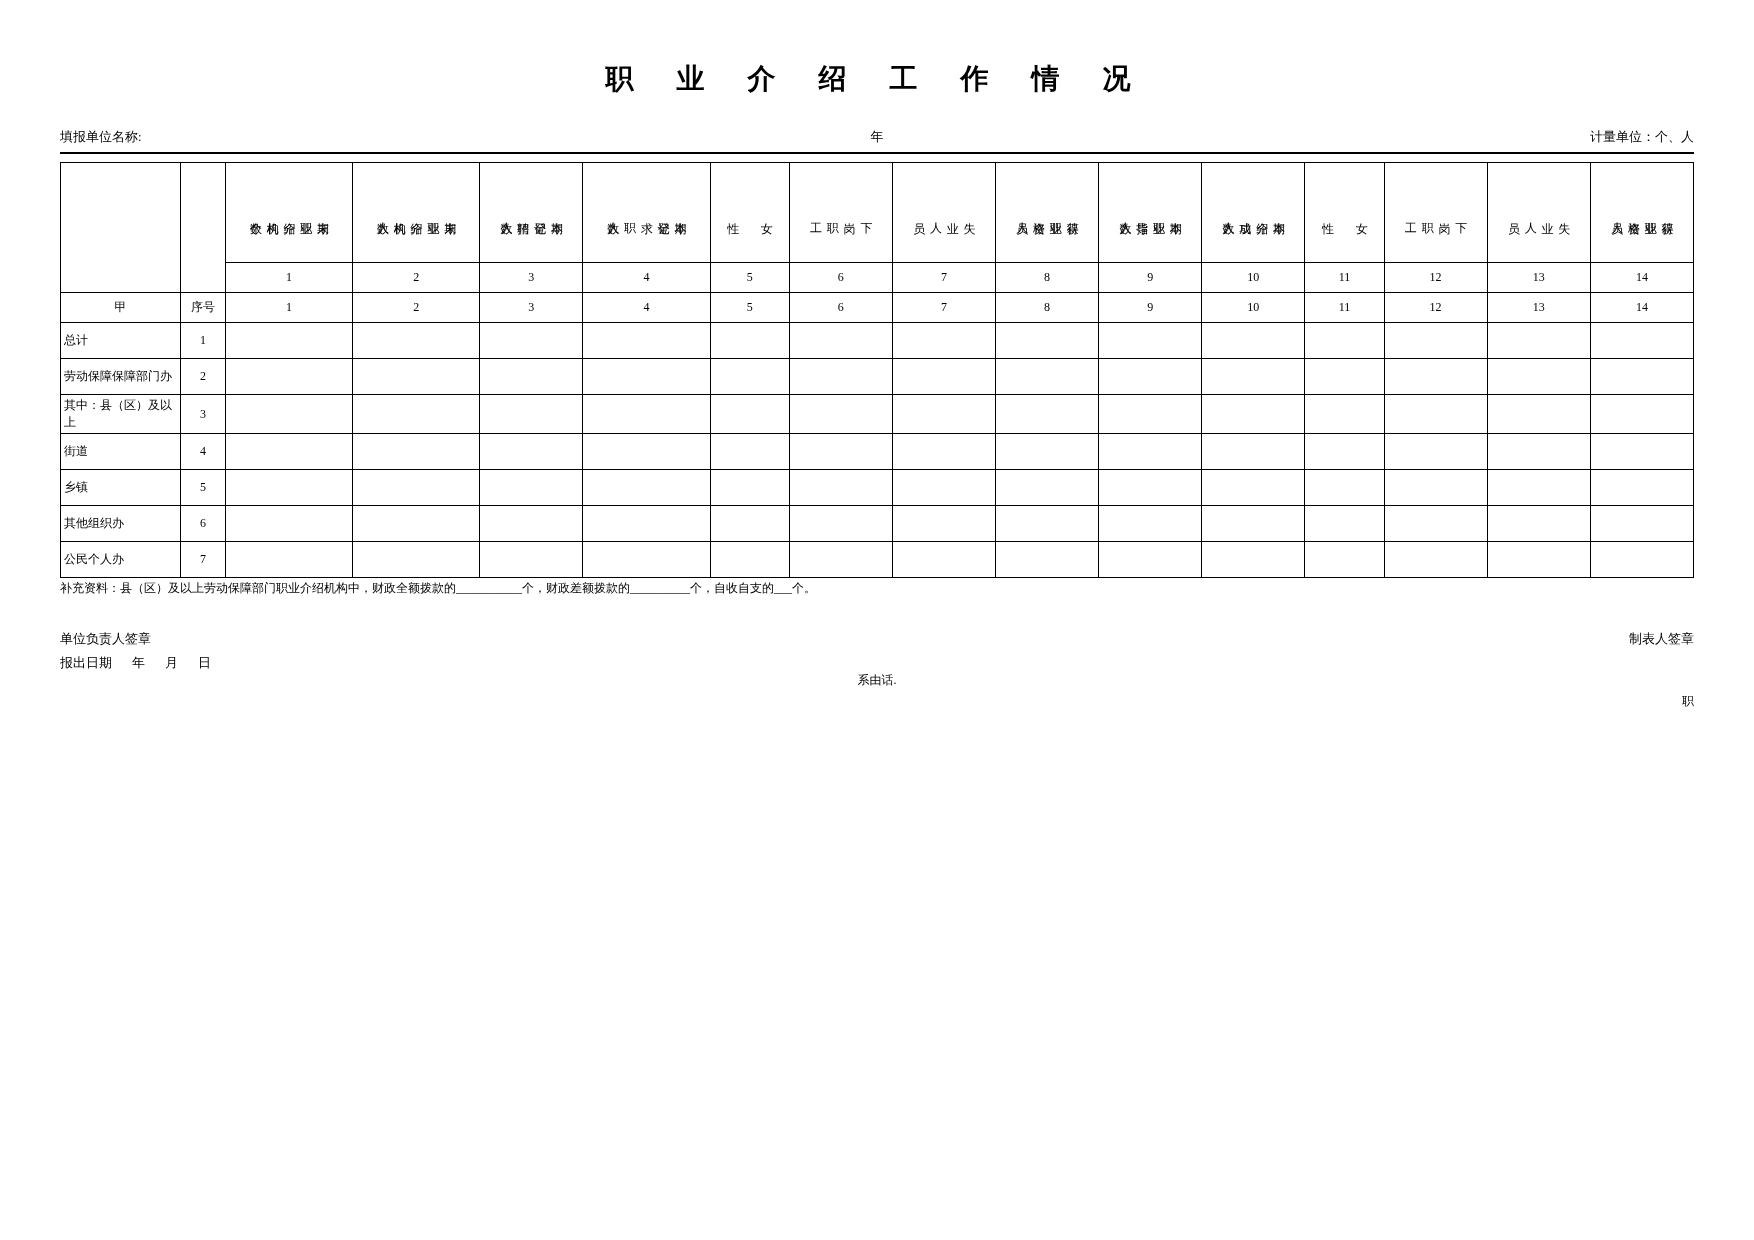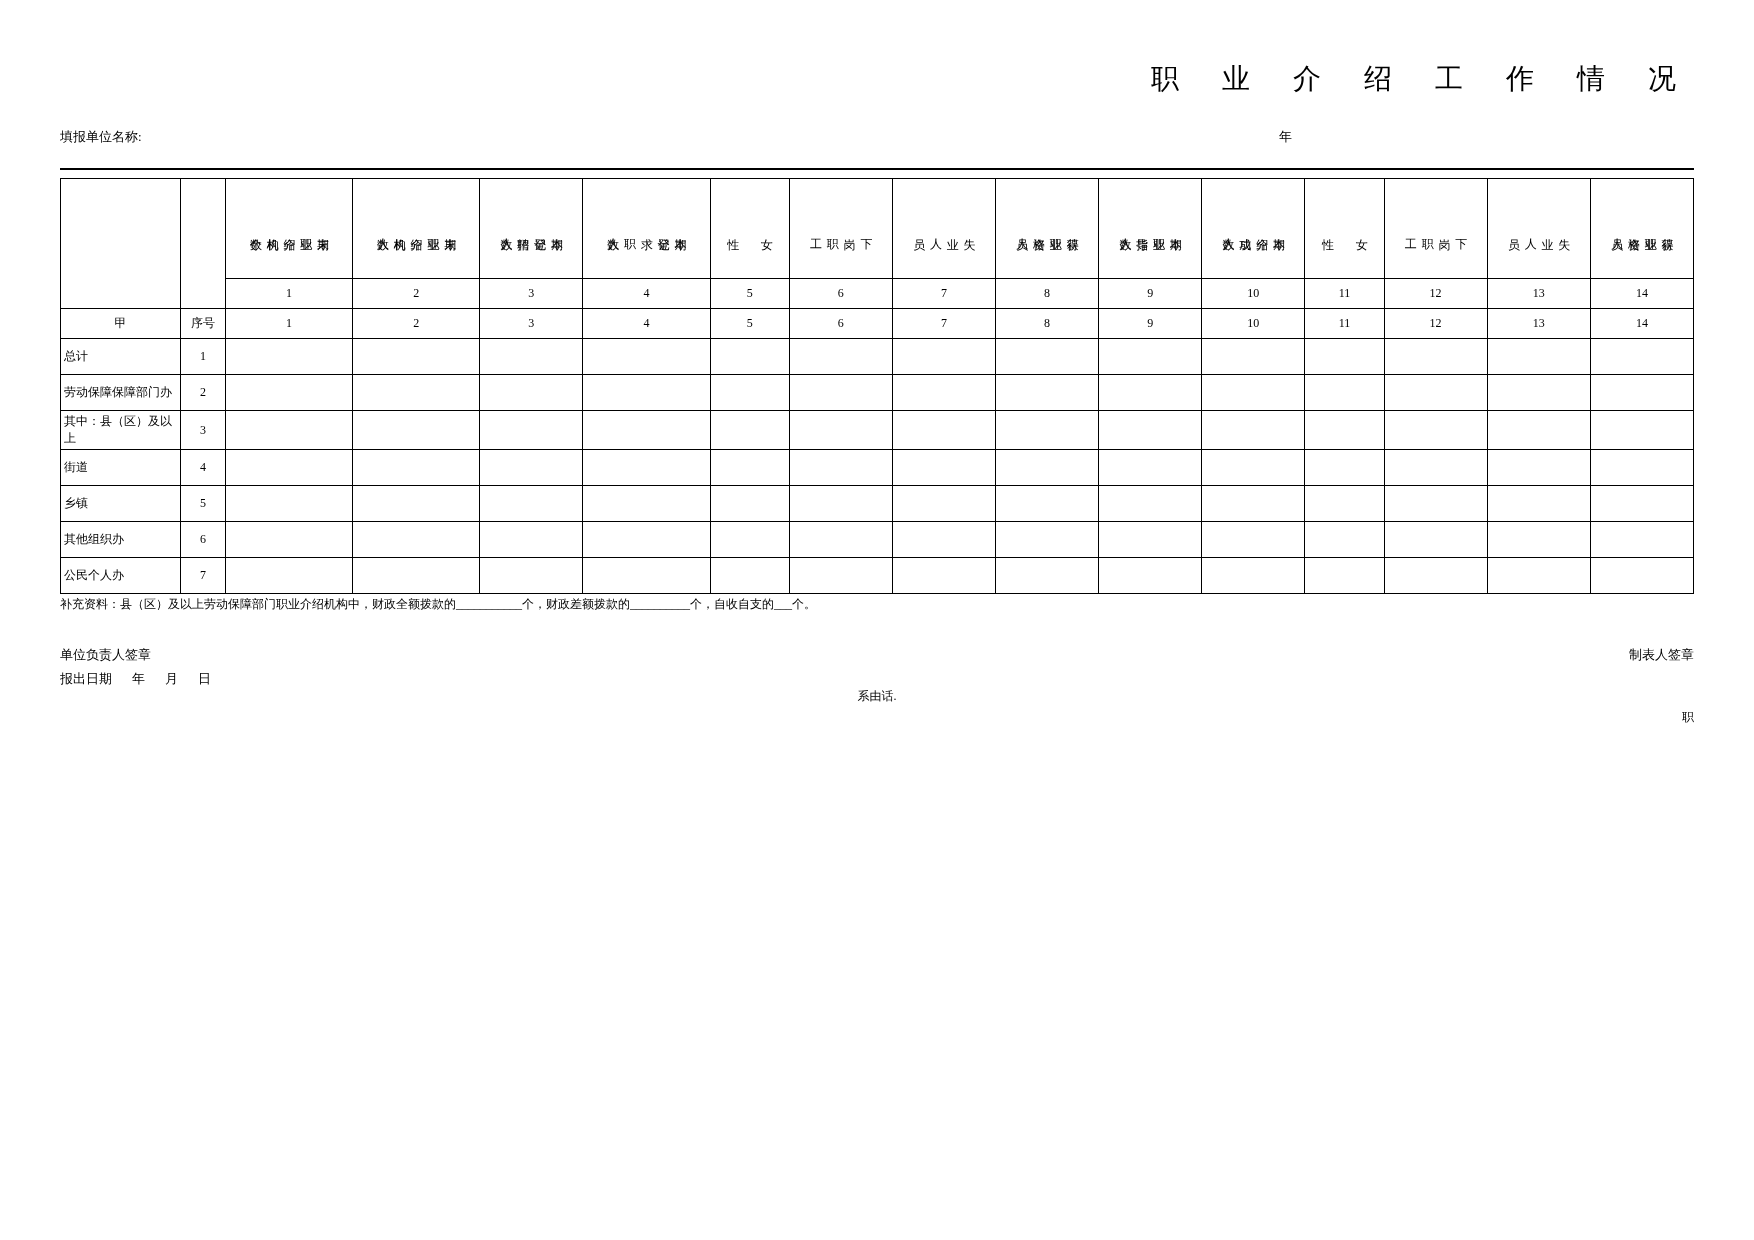--- a/index.html
+++ b/index.html
@@ -6,35 +6,35 @@
     body {
       background: #fff;
       font-family: "SimSun", "宋体", serif;
       font-size: 13px;
       color: #000;
       padding: 40px 60px;
       width: 1754px;
       min-height: 1240px;
     }
     .title {
-      text-align: right;
+      text-align: center;
       font-size: 28px;
       letter-spacing: 18px;
-      font-weight: normal;
+      font-weight: bold;
       margin-bottom: 30px;
       margin-top: 20px;
     }
     .meta-row {
       display: flex;
       justify-content: space-between;
       align-items: center;
       margin-bottom: 8px;
       font-size: 13px;
       border-bottom: 2px solid #000;
-      padding-bottom: 22px;
+      padding-bottom: 6px;
     }
     .meta-left { flex: 1; }
     .meta-center { flex: 1; text-align: center; }
     .meta-right { flex: 1; text-align: right; }
 
     table {
       width: 100%;
       border-collapse: collapse;
       font-size: 12px;
     }
@@ -102,20 +102,21 @@
     .col-xuhao { width: 40px; }
   </style>
 </head>
 <body>
 
 <h1 class="title">职 业 介 绍 工 作 情 况</h1>
 
 <div class="meta-row">
   <span class="meta-left">填报单位名称:</span>
   <span class="meta-center">年</span>
+  <span class="meta-right">计量单位：个、人</span>
 </div>
 
 <table>
   <thead>
     <tr class="header-row">
       <th class="horizontal col-jia" rowspan="2"></th>
       <th class="horizontal col-xuhao" rowspan="2"></th>
       <th>期末<br>职业<br>介绍<br>机构<br>个数</th>
       <th>期末<br>职业<br>介绍<br>机构<br>人数</th>
       <th>本期<br>登记<br>招聘<br>人数</th>

